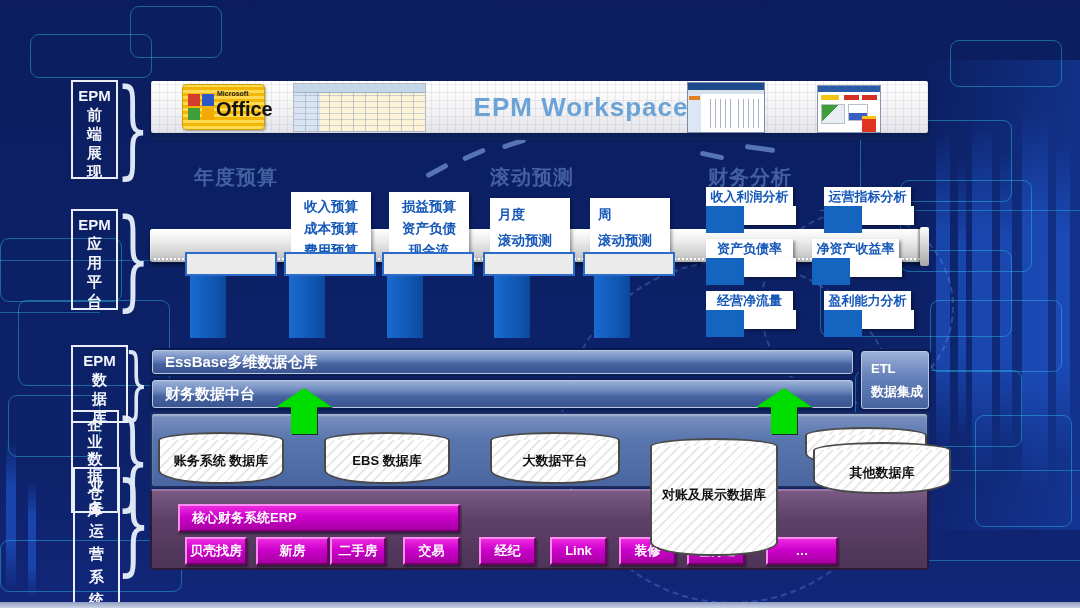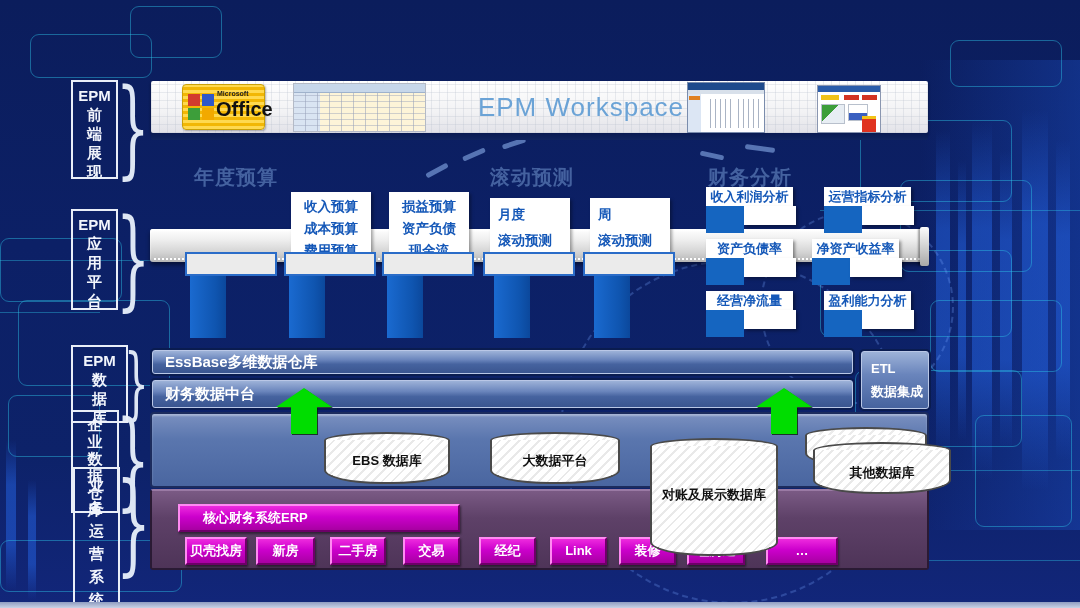--- a/index.html
+++ b/index.html
@@ -43,21 +43,21 @@
   .pz-y{left:14px;top:14px;background:#f2a900;}
   .ms-small{left:34px;top:5px;font-size:7px;color:#222;font-weight:bold;}
   .office-word{left:33px;top:13px;font-size:20px;color:#111;font-weight:bold;letter-spacing:0;}
   .ss{left:142px;top:2px;width:131px;height:47px;background:#fff;border:1px solid #b4bac6;}
   .ss-hdr{left:0;top:0;right:0;height:8px;background:#c7d7ea;border-bottom:1px solid #9fb2cc;}
   .ss-body{left:0;top:9px;right:0;bottom:0;
     background:
       repeating-linear-gradient(90deg,transparent 0 11px,rgba(150,160,185,.55) 11px 12px),
       repeating-linear-gradient(0deg,transparent 0 5px,rgba(150,160,185,.45) 5px 6px),
       linear-gradient(90deg,#d9e4f2 0 26px,#fdf4d8 26px);}
-  .ws-title{left:300px;top:11px;width:260px;text-align:center;color:#6ba3d6;font-size:26px;font-weight:normal;letter-spacing:1px;}
+  .ws-title{left:300px;top:11px;width:260px;text-align:center;color:#6ba3d6;font-size:26px;font-weight:bold;letter-spacing:1px;}
   .aw1{left:536px;top:1px;width:76px;height:49px;background:#fff;border:1px solid #7a8cac;}
   .aw1-bar{left:0;top:0;right:0;height:7px;background:#1e4a8c;}
   .aw1-menu{left:0;top:7px;right:0;height:4px;background:#d8e0ea;}
   .aw1-side{left:0;top:11px;width:13px;bottom:0;background:#dce6f4;}
   .aw1-chip{left:1px;top:13px;width:11px;height:4px;background:#e08020;}
   .aw1-col{position:absolute;top:16px;width:22px;bottom:4px;
     background:repeating-linear-gradient(90deg,#aab4c4 0 1px,transparent 1px 5px);}
   .aw2{left:666px;top:4px;width:62px;height:46px;background:#fff;border:1px solid #8a96b0;}
   .aw2-bar{left:0;top:0;right:0;height:6px;background:#2a5caa;}
   .aw2-y{left:3px;top:9px;width:18px;height:5px;background:#f2c318;}
@@ -115,21 +115,21 @@
   .arrow{position:absolute;width:56px;z-index:6;filter:drop-shadow(1px 1px 0 rgba(10,30,10,.8));}
   .arrow .head{width:0;height:0;border-left:28px solid transparent;border-right:28px solid transparent;border-bottom:19px solid #00dd00;}
   .arrow .shaft{width:26px;height:27px;margin:0 auto;background:#00dd00;}
   
   .src-panel{left:150px;top:489px;width:779px;height:81px;z-index:2;border-radius:3px;box-sizing:border-box;
     border:2px solid #2a1a34;border-top-color:#9a7aa4;
     background:linear-gradient(180deg,#7a5a84 0%,#5e4168 35%,#4e3458 100%);}
   .chip{position:absolute;height:28px;box-sizing:border-box;color:#fff;font-size:13px;font-weight:bold;
     line-height:23px;text-align:center;border:2px solid;border-color:#ff8af2 #6d0068 #6d0068 #ff8af2;
     background:linear-gradient(180deg,#ee2ade 0%,#cc00cc 45%,#a800a2 100%);box-shadow:1px 2px 2px rgba(0,0,0,.45);}
-  .erp{left:26px;top:13px;width:282px;text-align:left;padding-left:23px;}
+  .erp{left:26px;top:13px;width:282px;text-align:left;padding-left:12px;}
   .bottom-strip{left:0;top:602px;width:1080px;height:6px;z-index:3;background:linear-gradient(180deg,#8f9cc0,#c9d2e6);}
 </style>
 </head>
 <body>
 
 <div class="stage">
 
   <div class="wash" style="left:920px;top:60px;width:160px;height:470px;"></div>
   <div class="streak" style="left:936px;top:130px;width:14px;height:330px;"></div>
   <div class="streak" style="left:958px;top:160px;width:8px;height:280px;"></div>
@@ -326,20 +326,25 @@
 
   <div class="arrow" style="left:276px;top:388px;">
     <div class="head"></div>
       <div class="shaft"></div>
   </div>
   <div class="arrow" style="left:756px;top:388px;">
     <div class="head"></div>
       <div class="shaft"></div>
   </div>
 
+  <div class="cyl" style="left:158px;top:432px;width:126px;height:52px;">
+    <div class="lid"></div>
+      <div class="body"></div>
+    <div class="cl" style="top:20px;">账务系统 数据库</div>
+  </div>
   <div class="cyl" style="left:324px;top:432px;width:126px;height:52px;">
     <div class="lid"></div>
       <div class="body"></div>
     <div class="cl" style="top:20px;">EBS 数据库</div>
   </div>
   <div class="cyl" style="left:650px;top:438px;width:128px;height:118px;">
     <div class="lid"></div>
       <div class="body"></div>
     <div class="cl" style="top:48px;line-height:18px;">对账及展示数据库</div>
   </div>
@@ -354,21 +359,21 @@
   </div>
   <div class="cyl" style="left:813px;top:442px;width:138px;height:52px;">
     <div class="lid"></div>
       <div class="body"></div>
     <div class="cl" style="top:22px;">其他数据库</div>
   </div>
 
   <div class="abs src-panel">
     <div class="chip erp">核心财务系统ERP</div>
     <div class="chip" style="left:33px;top:46px;width:62px;">贝壳找房</div>
-    <div class="chip" style="left:104px;top:46px;width:59px;">新房</div>
+    <div class="chip" style="left:104px;top:46px;width:73px;">新房</div>
     <div class="chip" style="left:178px;top:46px;width:56px;">二手房</div>
     <div class="chip" style="left:251px;top:46px;width:57px;">交易</div>
     <div class="chip" style="left:327px;top:46px;width:57px;">经纪</div>
     <div class="chip" style="left:398px;top:46px;width:57px;">Link</div>
     <div class="chip" style="left:467px;top:46px;width:57px;">装修</div>
     <div class="chip" style="left:535px;top:46px;width:58px;">理房通</div>
     <div class="chip" style="left:614px;top:46px;width:72px;">…</div>
   </div>
 
   <div class="abs bottom-strip"></div>

